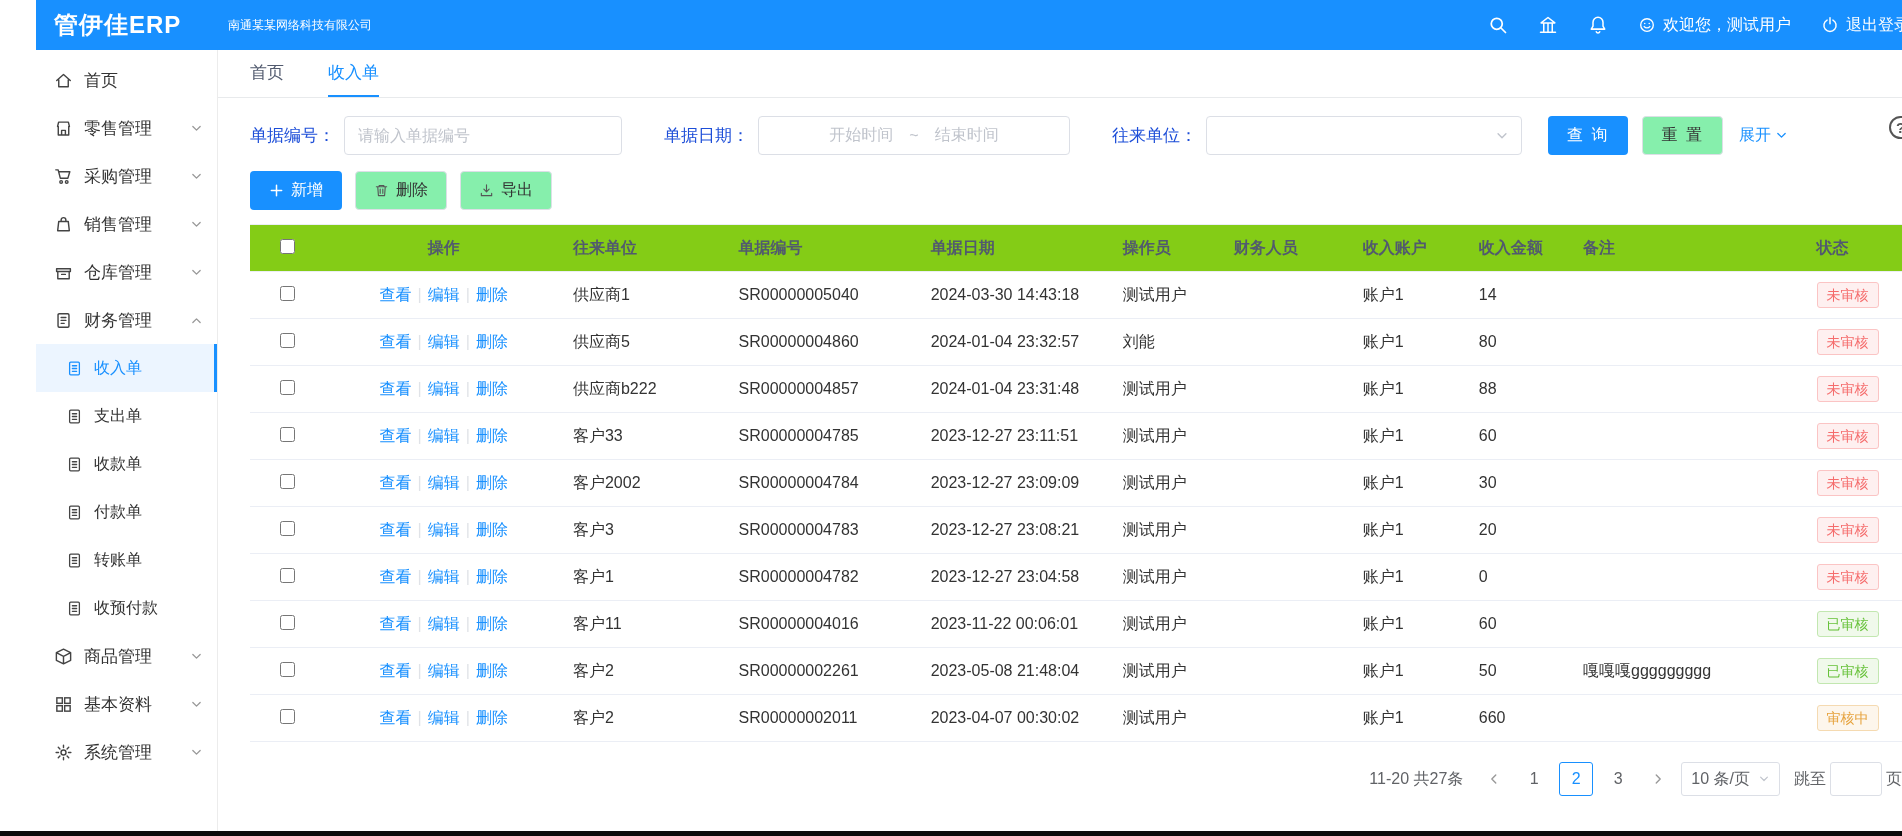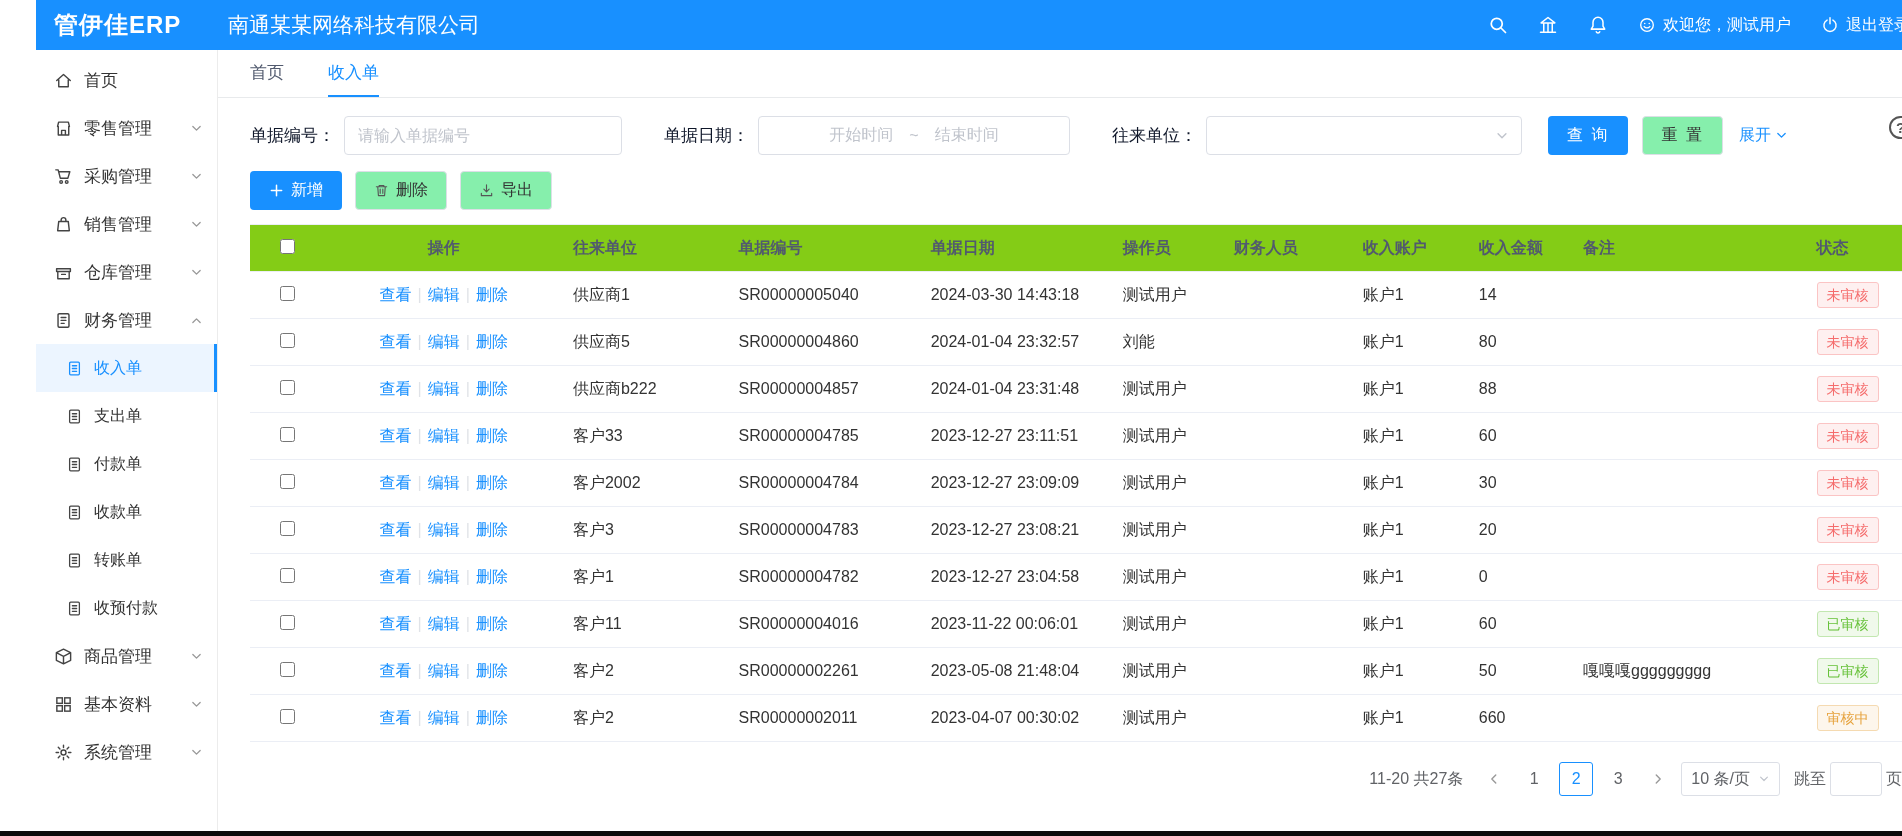--- a/index.html
+++ b/index.html
@@ -3,21 +3,21 @@
 <meta charset="utf-8">
 <style>
   * { margin:0; padding:0; box-sizing:border-box; }
   html,body { width:1902px; height:836px; overflow:hidden; }
   body { font-family:"Liberation Sans","DejaVu Sans",sans-serif; font-size:16px; color:#333; background:#fff; }
   .app { width:100%; height:100%; display:flex; flex-direction:column;margin-left:36px; }
 
   
   .topbar { height:50px; background:var(--primary,#1890ff); display:flex; align-items:center; padding:0 28px 0 18px; color:#fff; flex:0 0 auto; }
   .logo { font-size:24px; font-weight:bold; width:160px; letter-spacing:1px; }
-  .company { font-size:21px; margin-left:14px; }
+  .company { font-size:12px; margin-left:14px; }
   .topbar-right { margin-left:auto; display:flex; align-items:center; gap:30px; font-size:16px; }
   .tb-icon { width:20px; height:20px; display:inline-block; cursor:pointer; }
   .tb-group { display:flex; align-items:center; gap:7px; cursor:pointer; }
   .tb-group .tb-icon { width:18px; height:18px; }
   svg { display:block; }
 
   
   .body { display:flex; flex:1 1 auto; min-height:0; }
   .sidebar { width:182px; flex:0 0 182px; border-right:1px solid #ececec; padding-top:6px; overflow:hidden; background:#fff; }
   .main { flex:1 1 auto; position:relative; min-width:0; }
@@ -34,21 +34,21 @@
   .submenu-item.active .mi-icon { color:var(--primary,#1890ff); }
 
   
   .tabbar { height:48px; border-bottom:1px solid #e8eaec; display:flex; align-items:stretch; padding-left:32px; gap:44px; }
   .tab { display:flex; align-items:center; font-size:17px; color:#515a6e; cursor:pointer; border-bottom:2px solid transparent; }
   .tab.active { color:var(--primary,#1890ff); border-bottom-color:var(--primary,#1890ff); }
 
   
   .content { padding:0 32px; }
   .filters { margin-top:18px; display:flex; align-items:center; }
-  .f-label { font-size:17px; color:#0f172a; margin-right:9px; white-space:nowrap; }
+  .f-label { font-size:17px; color:#1d4ed8; margin-right:9px; white-space:nowrap; }
   .f-input { width:278px; height:39px; border:1px solid #dcdfe6; border-radius:4px; padding:0 13px; font-size:16px; color:#333; outline:none; font-family:inherit; }
   .f-input::placeholder { color:#c0c4cc; }
   .date-box { width:312px; height:39px; border:1px solid #dcdfe6; border-radius:4px; display:flex; align-items:center; justify-content:center; gap:16px; color:#c0c4cc; font-size:16px; cursor:text; }
   .select-box { width:316px; height:39px; border:1px solid #dcdfe6; border-radius:4px; display:flex; align-items:center; padding:0 12px; color:#c0c4cc; cursor:pointer; }
   .select-box .chev { margin-left:auto; width:14px; height:14px; color:#c0c4cc; }
   .gap-lg { margin-left:42px; }
   .btn { height:39px; border-radius:4px; font-size:16px; display:inline-flex; align-items:center; gap:7px; padding:0 18px; cursor:pointer; border:1px solid transparent; font-family:inherit; white-space:nowrap; }
   .btn-primary { background:var(--primary,#1890ff); color:#fff; }
   .btn-default { background:#86efac; border-color:#dcdfe6; color:#333; }
   .btn-search { margin-left:26px; letter-spacing:2px; }
@@ -246,30 +246,30 @@
             </span>
           <span class="mi-label">支出单</span>
         </div>
         <div class="submenu-item">
           <span class="mi-icon">
               <svg viewBox="0 0 16 16" width="17" height="17" fill="none" stroke="currentColor" stroke-width="1.2">
                 <rect x="3.4" y="2" width="9.2" height="12" rx="1"></rect>
                 <path d="M6 5.4h4M6 8h4M6 10.6h4" stroke-linecap="round"></path>
               </svg>
             </span>
-          <span class="mi-label">付款单</span>
+          <span class="mi-label">收款单</span>
         </div>
         <div class="submenu-item">
           <span class="mi-icon">
               <svg viewBox="0 0 16 16" width="17" height="17" fill="none" stroke="currentColor" stroke-width="1.2">
                 <rect x="3.4" y="2" width="9.2" height="12" rx="1"></rect>
                 <path d="M6 5.4h4M6 8h4M6 10.6h4" stroke-linecap="round"></path>
               </svg>
             </span>
-          <span class="mi-label">收款单</span>
+          <span class="mi-label">付款单</span>
         </div>
         <div class="submenu-item">
           <span class="mi-icon">
               <svg viewBox="0 0 16 16" width="17" height="17" fill="none" stroke="currentColor" stroke-width="1.2">
                 <rect x="3.4" y="2" width="9.2" height="12" rx="1"></rect>
                 <path d="M6 5.4h4M6 8h4M6 10.6h4" stroke-linecap="round"></path>
               </svg>
             </span>
           <span class="mi-label">转账单</span>
         </div>

